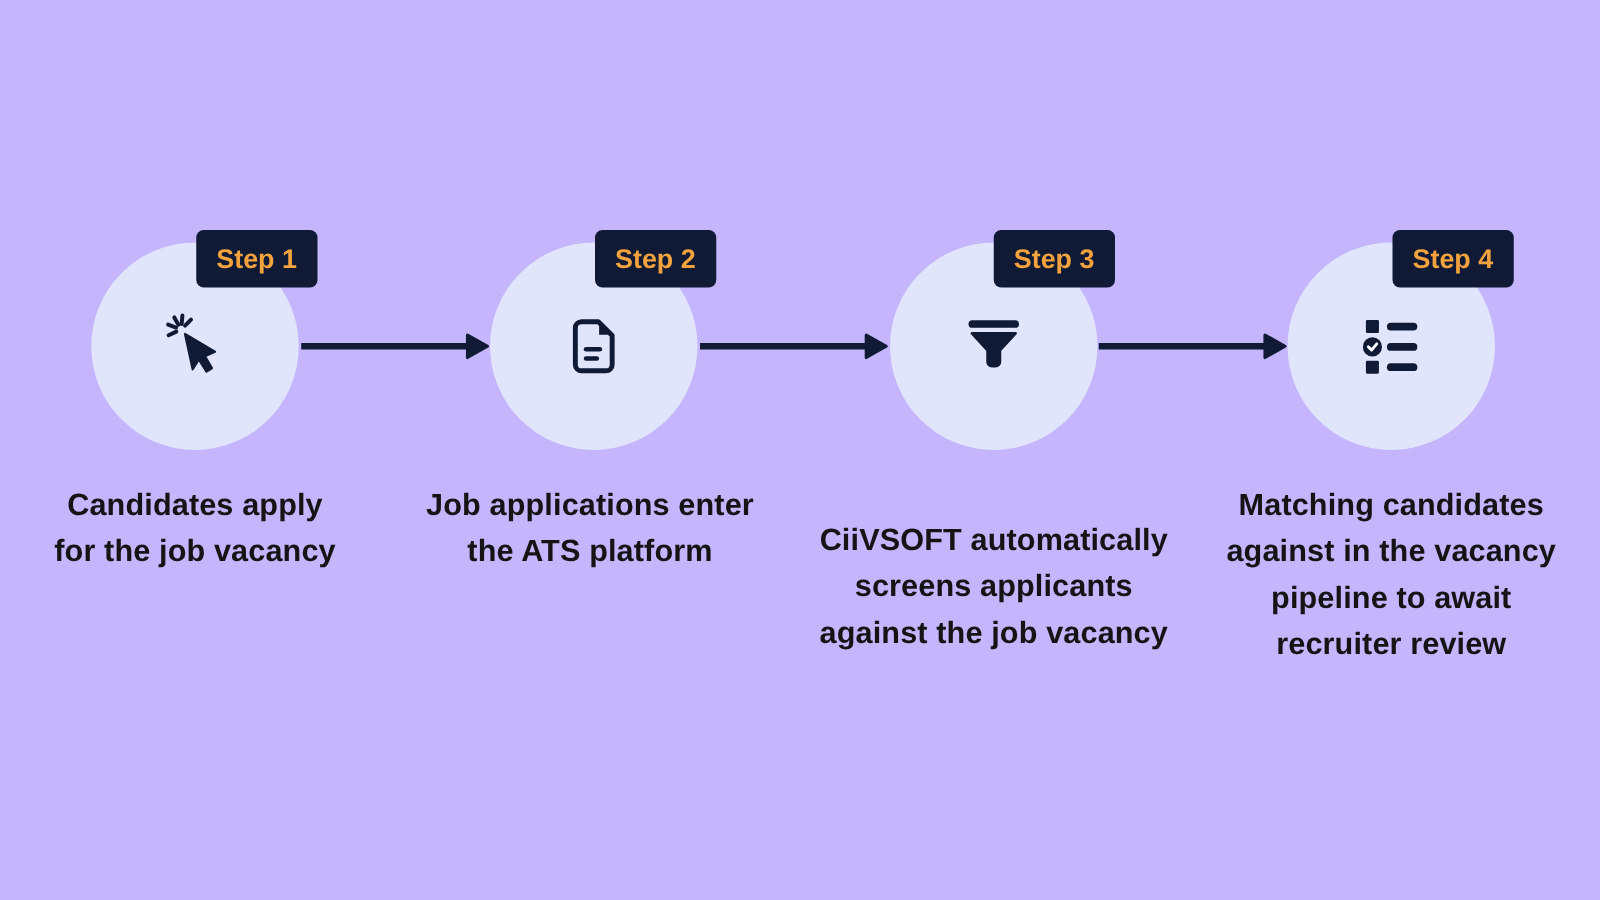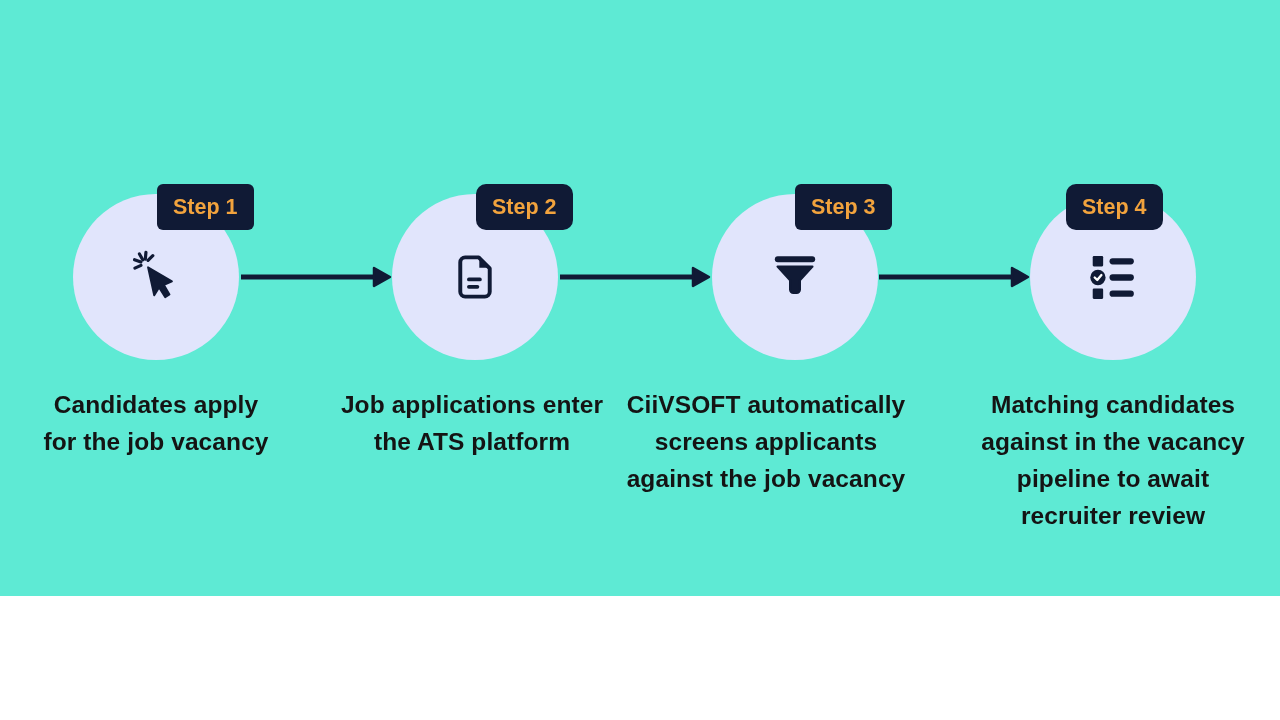--- a/index.html
+++ b/index.html
@@ -3,22 +3,22 @@
 <meta charset="utf-8">
 <style>
   html, body {
     margin: 0;
     padding: 0;
     background: #ffffff;
   }
   .canvas {
     position: relative;
     width: 1280px;
-    height: 596px;
-    background: #5eead4;
+    height: 720px;
+    background: #c4b5fd;
     overflow: hidden;
     font-family: "Liberation Sans", "DejaVu Sans", sans-serif;
   }
   .circle {
     position: absolute;
     top: 194px;
     width: 166px;
     height: 166px;
     border-radius: 50%;
     background: #e1e5fc;
@@ -53,23 +53,23 @@
     color: #141414;
     white-space: pre-line;
     letter-spacing: 0.1px;
   }
   .arrow {
     position: absolute;
     top: 264px;
   }
   
   .c1 { left: 73px; }   .b1 { left: 157px; }  .t1 { left: -4px; }
-  .c2 { left: 392px; }  .b2 { left: 476px; border-radius: 10px; }  .t2 { left: 312px; }
-  .c3 { left: 712px; }  .b3 { left: 795px; }  .t3 { left: 606px; }
-  .c4 { left: 1030px; } .b4 { left: 1066px; border-radius: 10px; } .t4 { left: 953px; }
+  .c2 { left: 392px; }  .b2 { left: 476px; }  .t2 { left: 312px; }
+  .c3 { left: 712px; }  .b3 { left: 795px; }  .t3 { left: 635px; margin-top: 28px; }
+  .c4 { left: 1030px; } .b4 { left: 1114px; } .t4 { left: 953px; }
   .a1 { left: 240px; }
   .a2 { left: 559px; }
   .a3 { left: 878px; }
 </style>
 </head>
 <body>
 
 <div class="canvas">
 
   <div class="circle c1">

